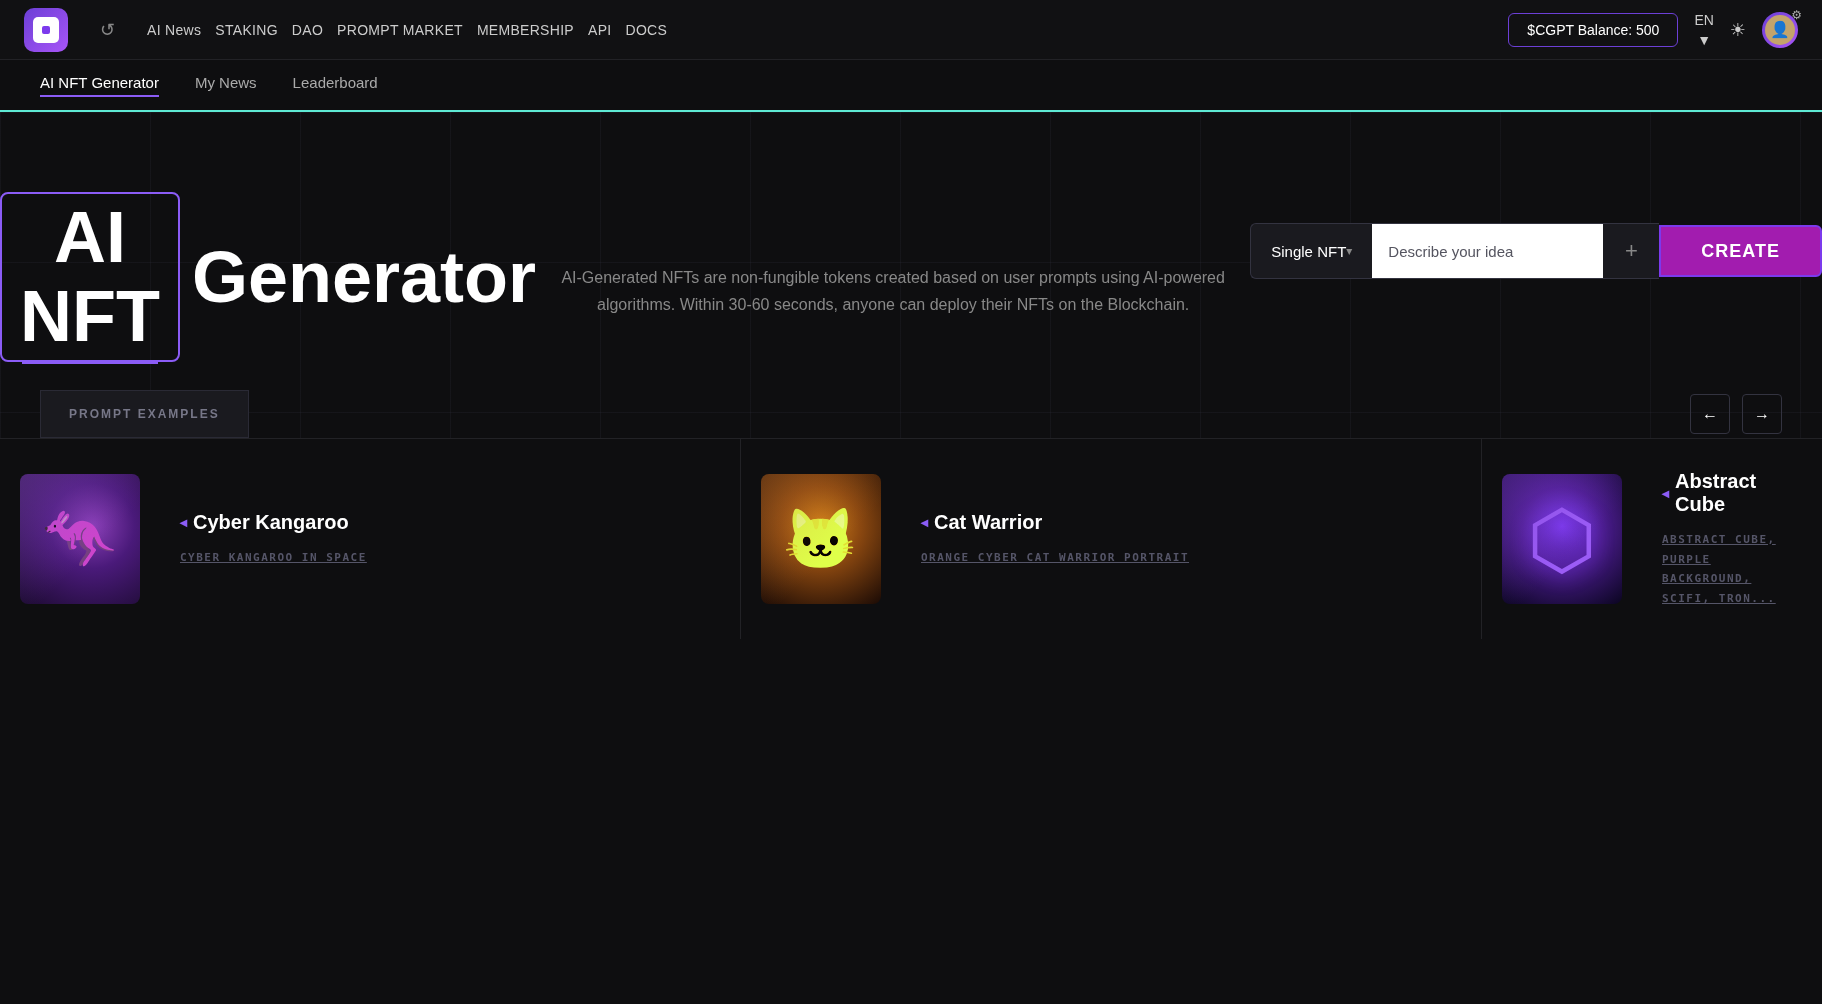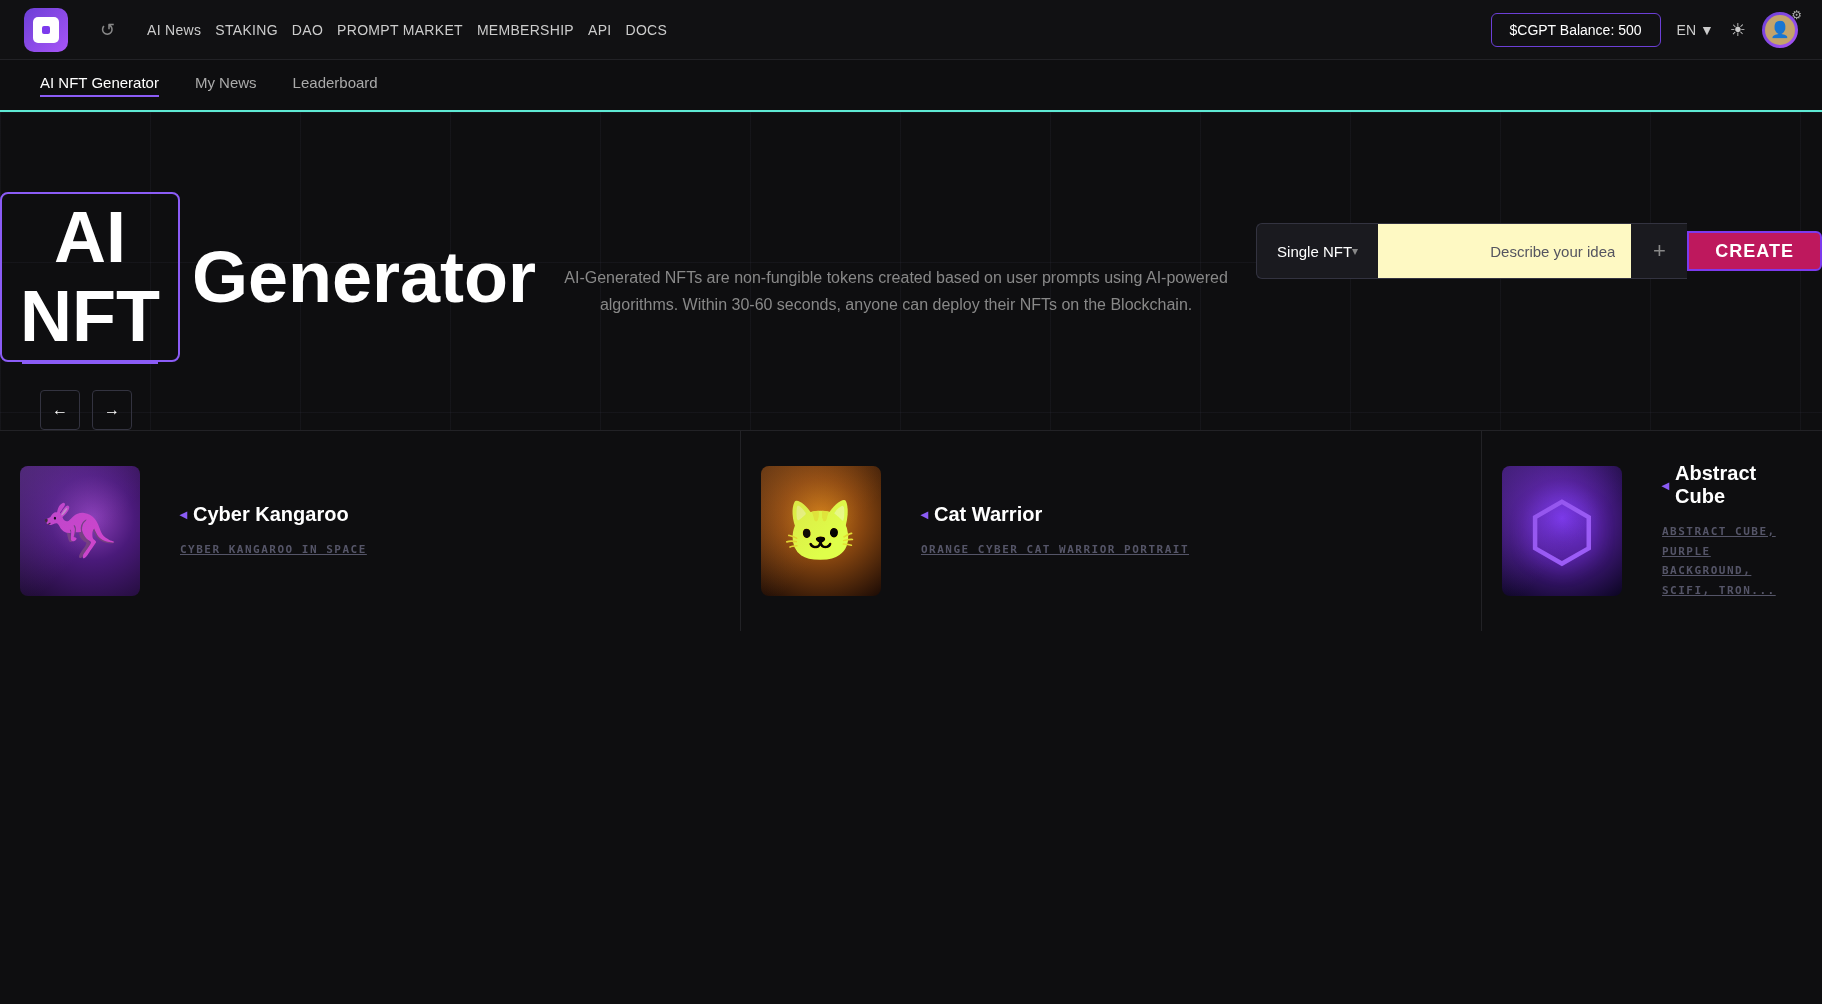--- a/index.html
+++ b/index.html
@@ -91,20 +91,21 @@
       white-space: nowrap;
     }
 
     .lang-btn {
       color: #cccccc;
       font-size: 14px;
       cursor: pointer;
       display: flex;
       align-items: center;
       gap: 4px;
+      flex-direction: column;
     }
 
     .theme-icon {
       color: #cccccc;
       font-size: 18px;
       cursor: pointer;
     }
 
     .avatar-container {
       position: relative;
@@ -267,29 +268,28 @@
     }
 
     .chevron-down {
       color: #888;
       font-size: 12px;
     }
 
     .idea-input {
       flex: 1;
       height: 56px;
-      background: #fef9c3;
+      background: #ffffff;
       border: 1px solid #333340;
       border-left: none;
       border-right: none;
       color: #888888;
       font-size: 15px;
       padding: 0 16px;
       outline: none;
-      text-align: right;
     }
 
     .idea-input::placeholder {
       color: #555560;
     }
 
     .plus-btn {
       width: 56px;
       height: 56px;
       background: #1a1a1f;
@@ -298,27 +298,27 @@
       border-right: none;
       color: #888;
       font-size: 22px;
       cursor: pointer;
       display: flex;
       align-items: center;
       justify-content: center;
     }
 
     .create-btn {
-      height: 40px;
-      background: #be185d;
+      height: 52px;
+      background: #a21caf;
       border: 2px solid #7c3aed;
       color: #ffffff;
       font-size: 18px;
       font-weight: 700;
-      padding: 0 26px;
+      padding: 0 40px;
       border-radius: 0 6px 6px 0;
       cursor: pointer;
       letter-spacing: 1px;
     }
 
     
     .examples-section {
       width: 100%;
       position: relative;
       z-index: 2;
@@ -578,20 +578,21 @@
         <span class="chevron-down">▾</span>
       </div>
       <input class="idea-input" type="text" placeholder="Describe your idea" style="">
       <button class="plus-btn">+</button>
       <button class="create-btn">CREATE</button>
     </div>
   </section>
 
   <section class="examples-section">
     <div class="examples-header">
+      <div class="prompt-examples-label">PROMPT EXAMPLES</div>
       <div class="nav-arrows">
         <button class="arrow-btn">←</button>
         <button class="arrow-btn">→</button>
       </div>
     </div>
 
     <div class="cards-container">
 
       <div class="example-card">
         <div class="card-image">

